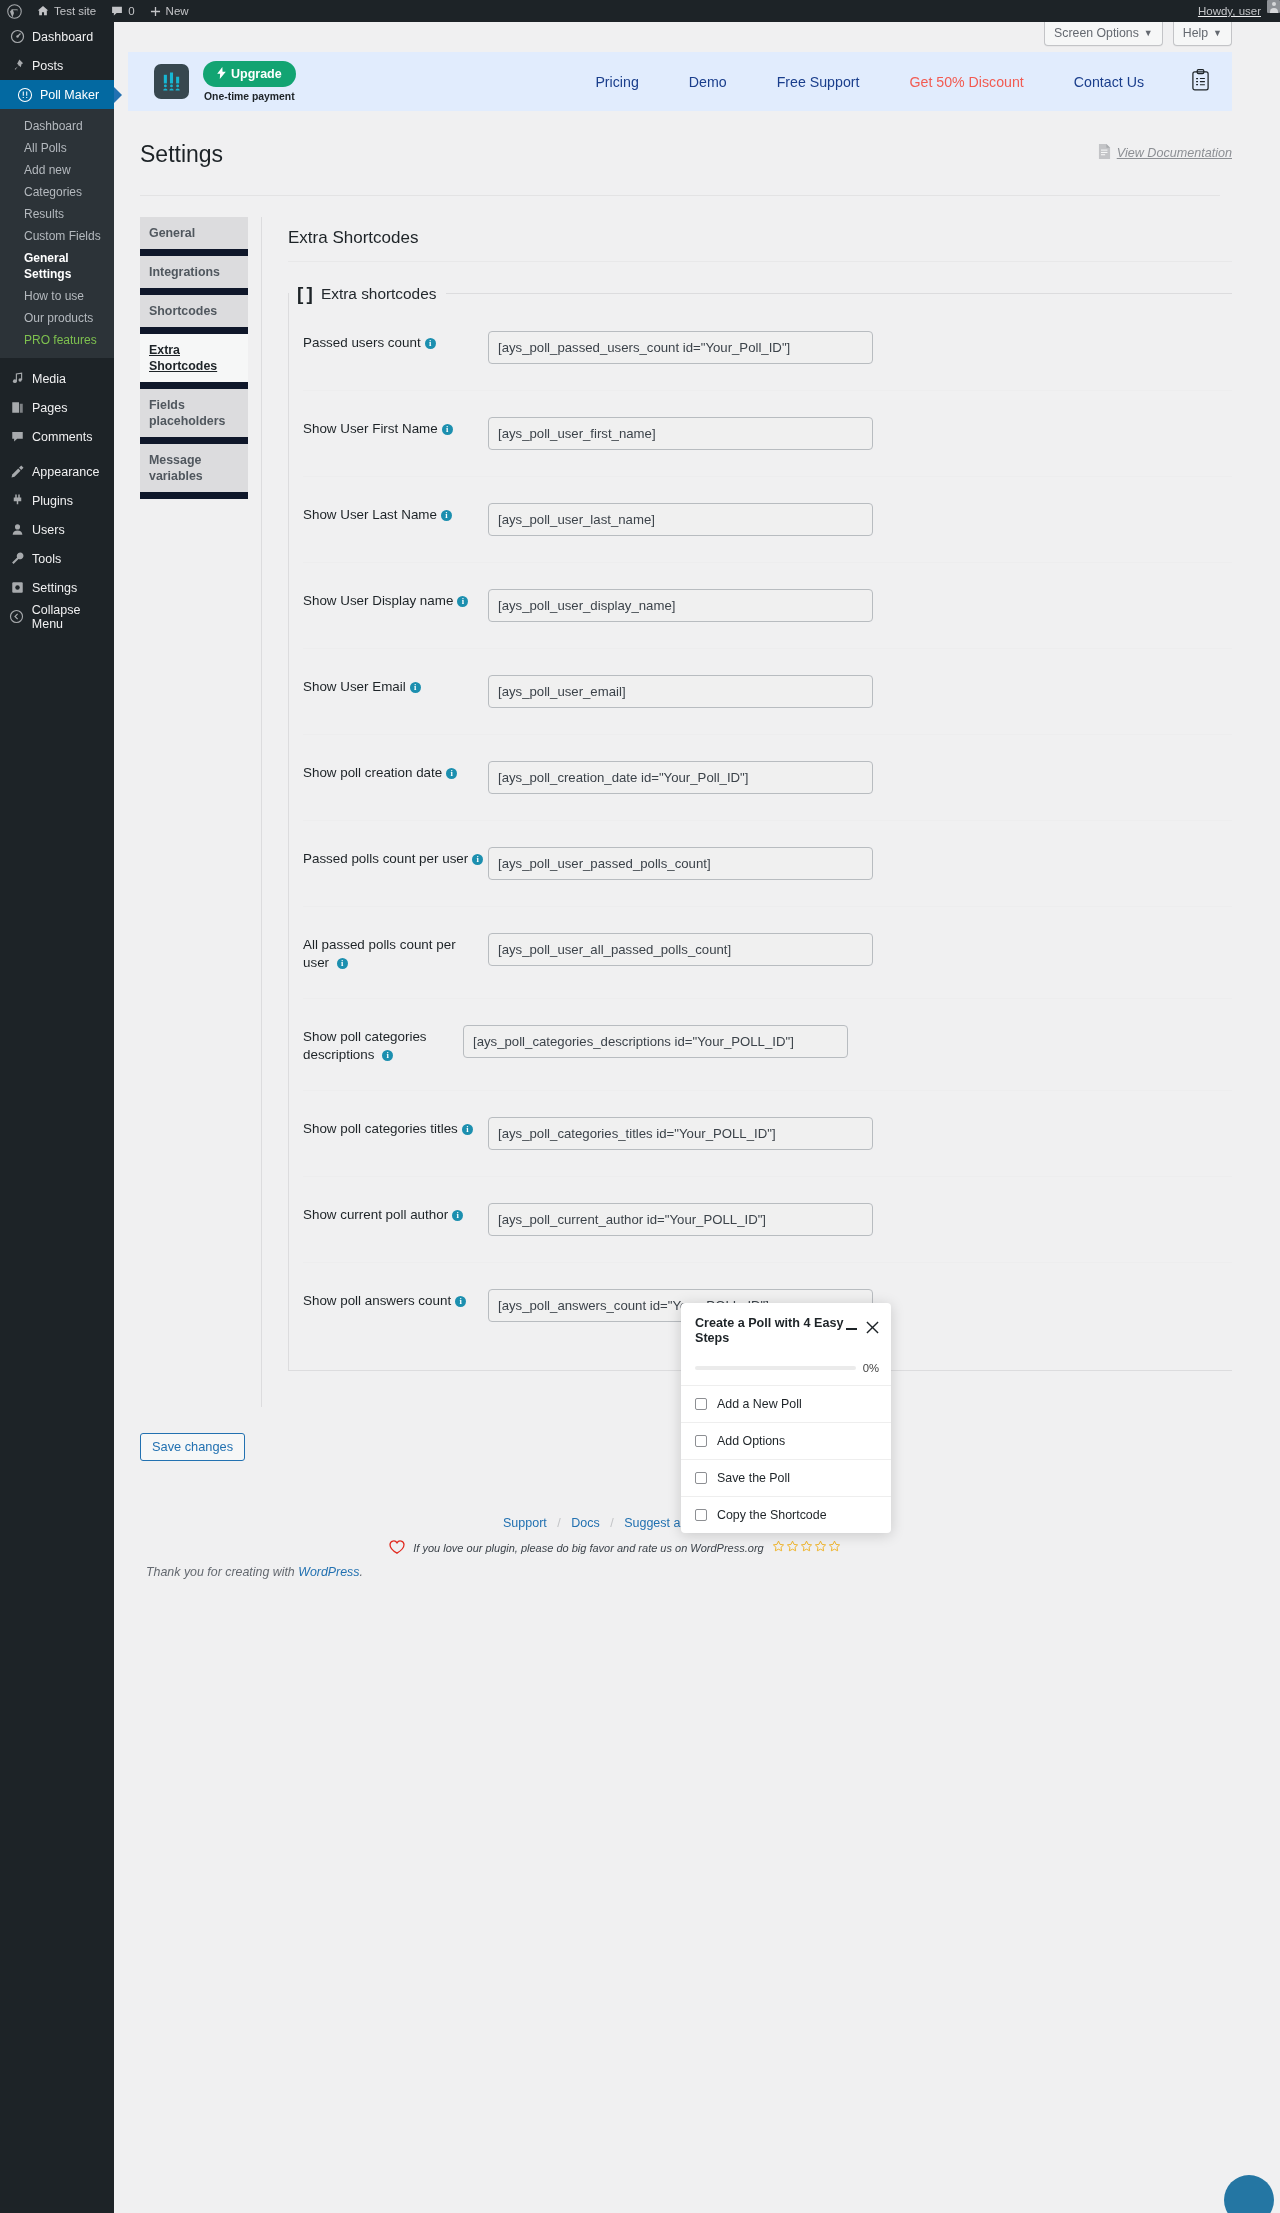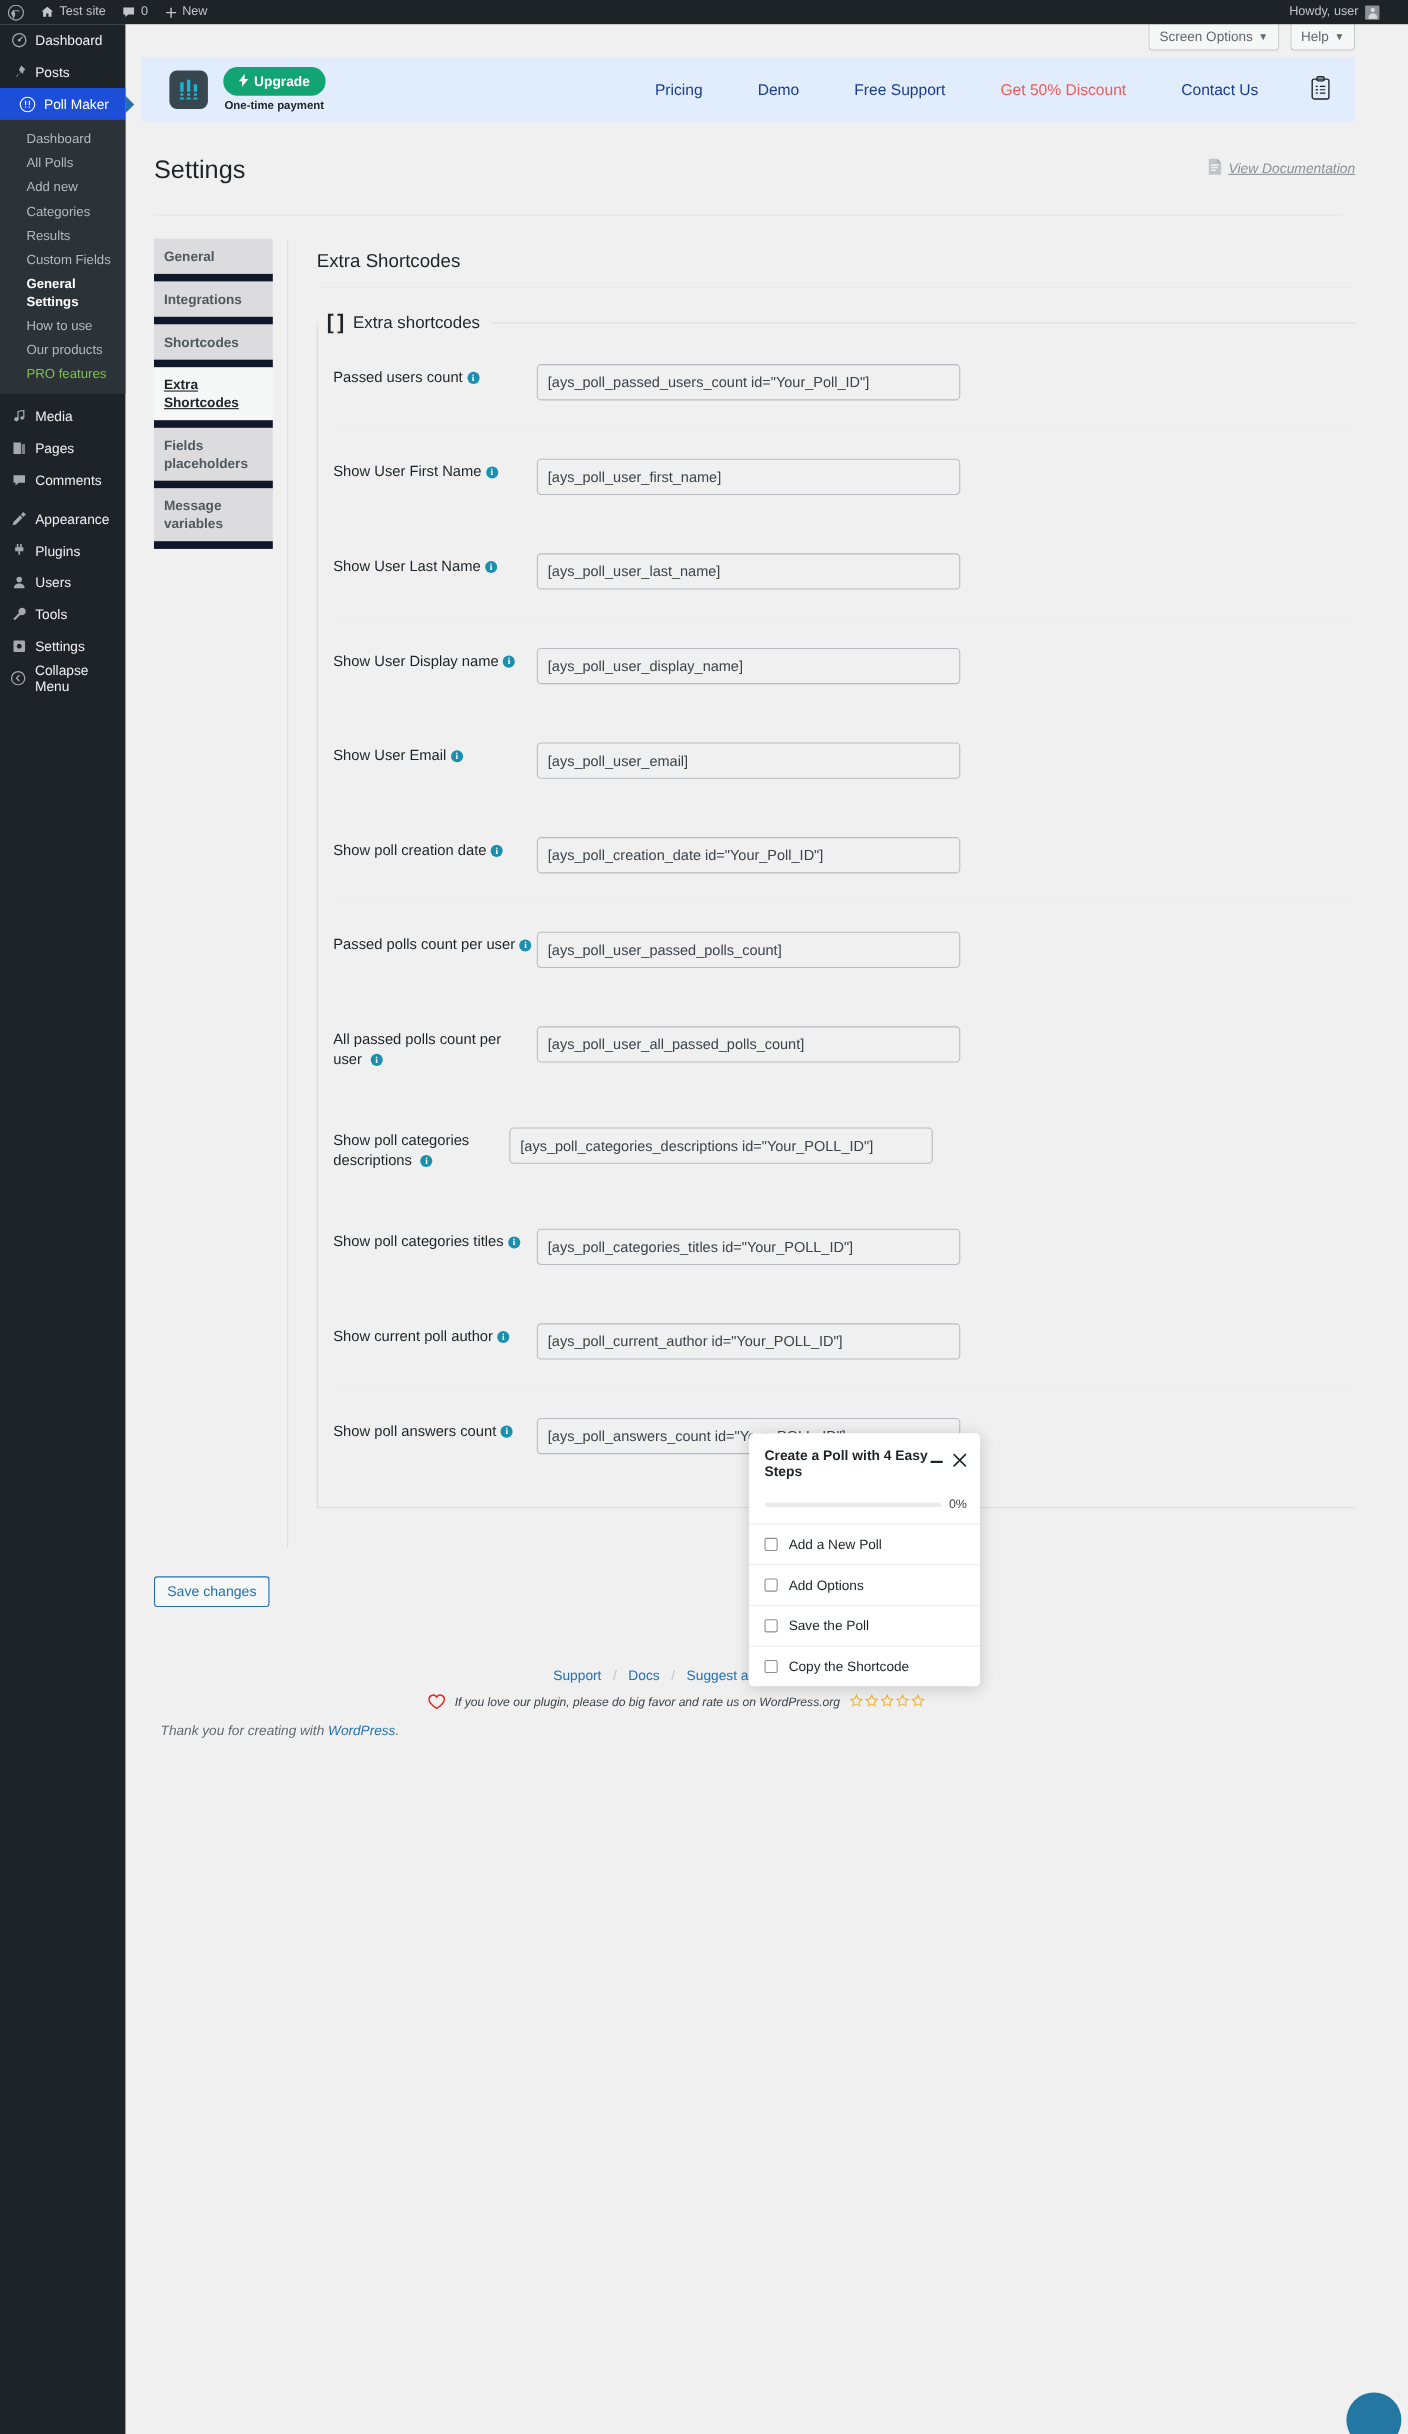--- a/index.html
+++ b/index.html
@@ -12,33 +12,33 @@
   }
 
   
   #adminbar {
     position:absolute; top:0; left:0; width:1280px; height:22px;
     background:#1d2327; color:#f0f0f1; font-size:11.5px;
     display:flex; align-items:center; z-index:60;
   }
   .ab-item { display:flex; align-items:center; gap:4px; padding:0 7px; height:22px; color:#c3c4c7; white-space:nowrap; }
   .ab-item svg { display:block; }
-  #adminbar .ab-right { margin-left:auto; display:flex; align-items:center; gap:6px; padding-right:26px; }
+  #adminbar .ab-right { margin-left:auto; display:flex; align-items:flex-start; gap:6px; padding-right:0;text-decoration:underline; }
   .avatar-box { width:13px; height:13px; background:#8d9196; display:inline-block; position:relative; border-radius:1px;}
   .avatar-box::before{content:"";position:absolute;left:4.5px;top:2px;width:4px;height:4px;border-radius:50%;background:#d6d8da;}
   .avatar-box::after{content:"";position:absolute;left:2.5px;top:7.5px;width:8px;height:5px;border-radius:4px 4px 0 0;background:#d6d8da;}
 
   
   #sidebar {
     position:absolute; top:22px; left:0; width:114px; height:2191px;
     background:#1d2327; z-index:50;
   }
   .menu-top { display:flex; align-items:center; gap:7px; height:29px; padding:0 0 0 9px; color:#f0f0f1; font-size:12.5px; }
   .menu-top .mi { width:16px; display:flex; justify-content:center; }
-  .menu-top.active { background:#1d4ed8; color:#fff; position:relative;padding-left:17px; }
+  .menu-top.active { background:#0369a1; color:#fff; position:relative;padding-left:17px; }
   .menu-top.active::after {
     content:""; position:absolute; right:-8px; top:50%; transform:translateY(-50%);
     border-style:solid; border-width:8px 0 8px 8px; border-color:transparent transparent transparent #2271b1;
   }
   .submenu { background:#2c3338; padding:6px 0 7px 0; }
   .sub-item { padding:3px 0 3px 24px; font-size:12px; color:#b4b9be; line-height:16px; }
   .sub-item.current { color:#fff; font-weight:bold; }
   .sub-item.pro { color:#7ec14f; }
   .menu-sep { height:6px; }
 

